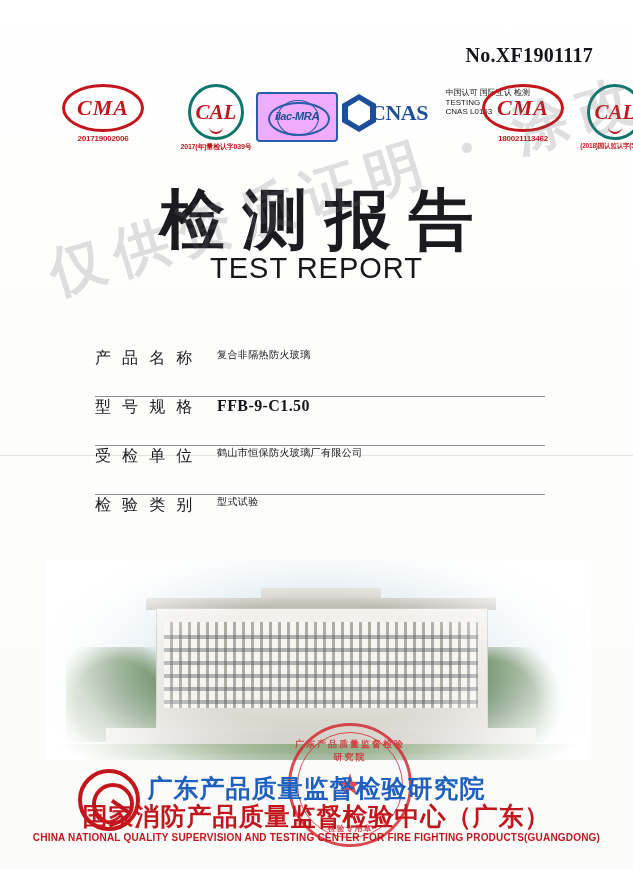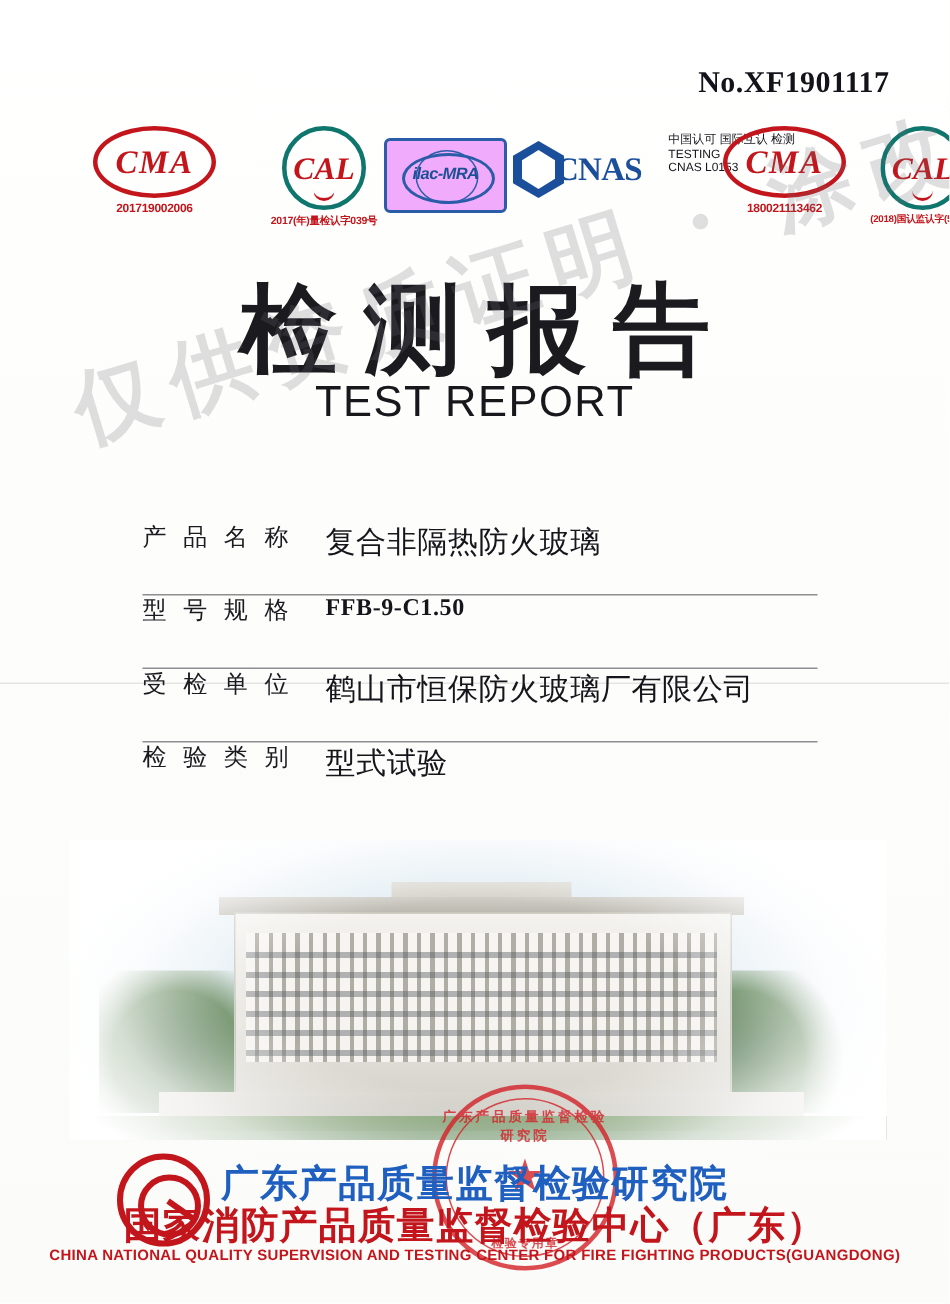--- a/index.html
+++ b/index.html
@@ -248,21 +248,21 @@
   .info-label {
     width: 122px;
     font-family: "DejaVu Serif", "Liberation Serif", serif;
     font-size: 16px;
     color: #1a1a20;
     letter-spacing: 3px;
     white-space: nowrap;
   }
   .info-value {
     font-family: "DejaVu Serif", "Liberation Serif", serif;
-    font-size: 20px;
+    font-size: 10px;
     color: #15151b;
     letter-spacing: 0.4px;
   }
   .info-value.mono {
     font-family: "Liberation Serif", serif;
     font-size: 16px;
     font-weight: bold;
   }
 
   

